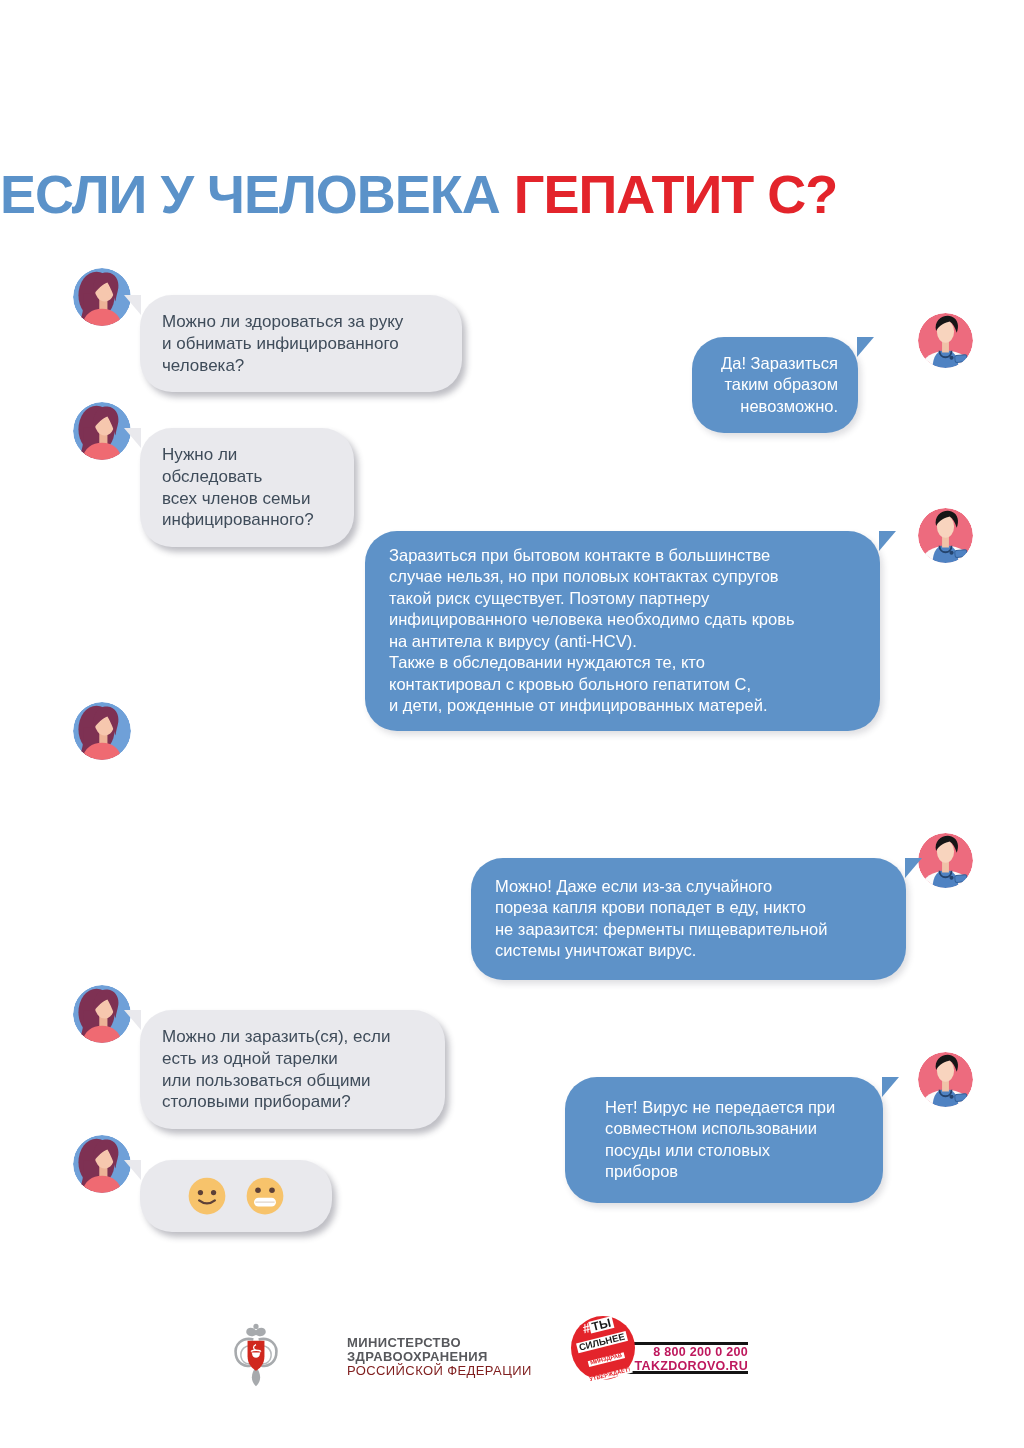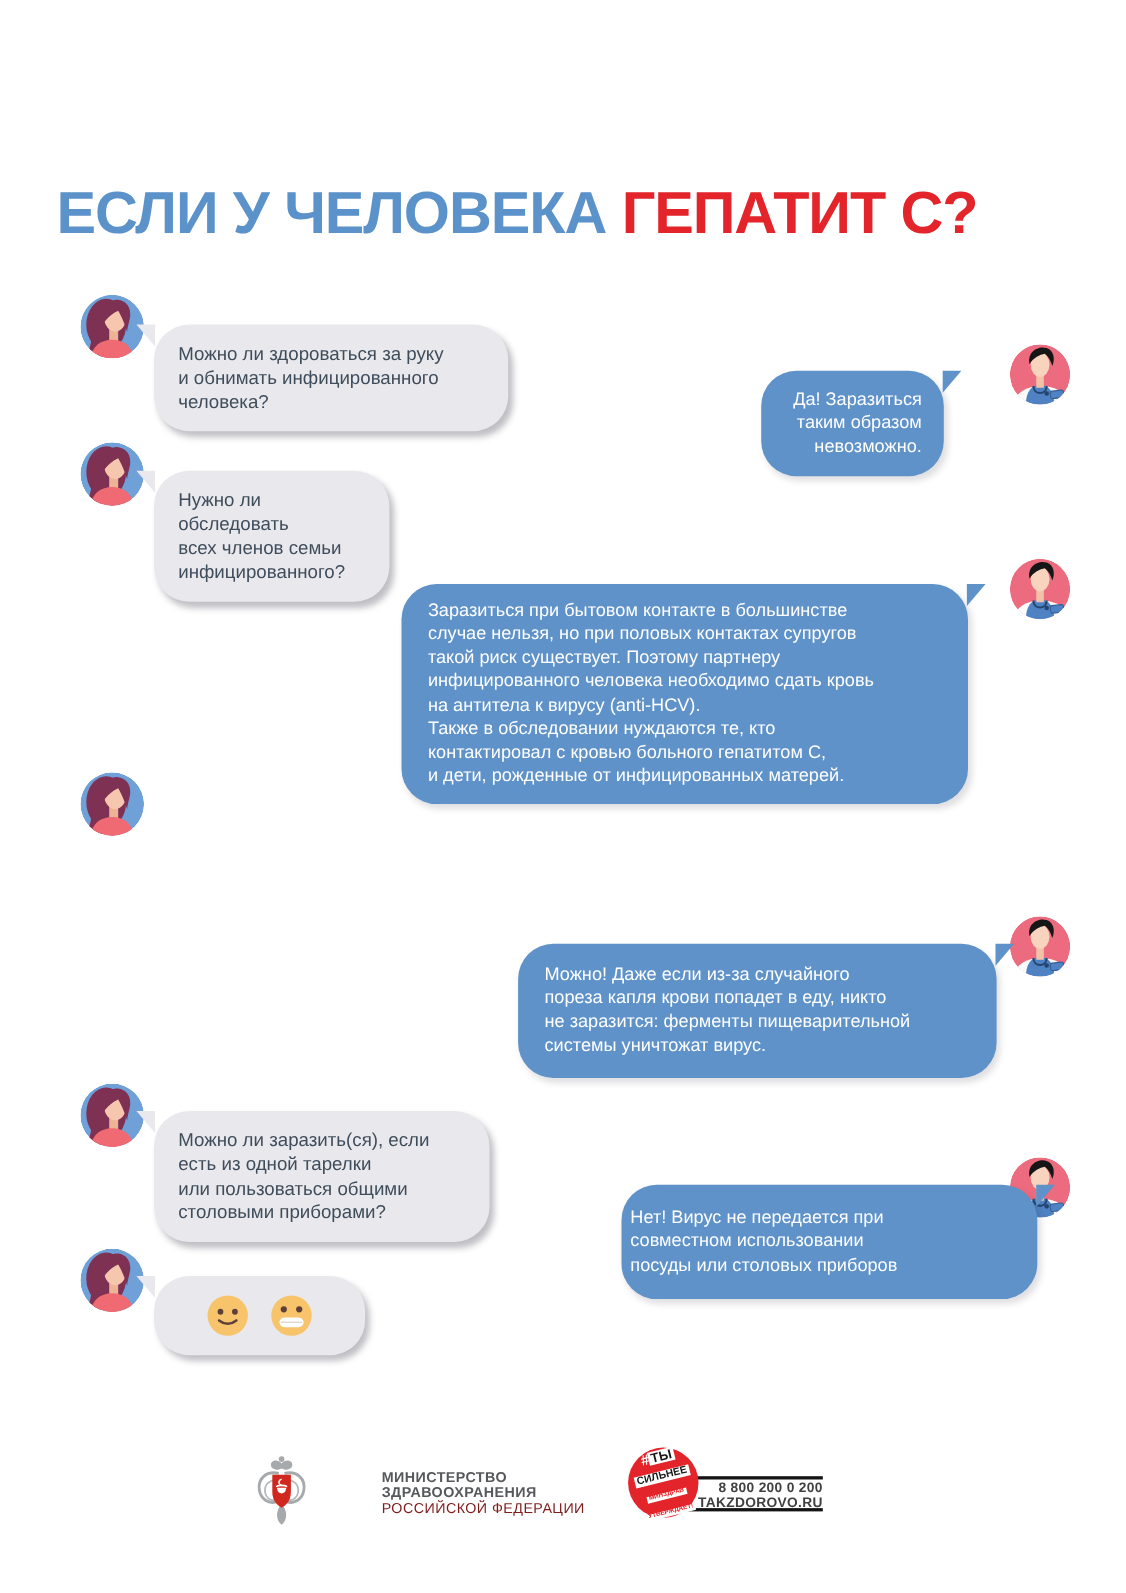--- a/index.html
+++ b/index.html
@@ -2,21 +2,21 @@
 <html><head>
 <meta charset="utf-8">
 <style>
   html,body{margin:0;padding:0;background:#fff;}
   .poster{position:relative;width:1024px;height:1448px;background:#ffffff;overflow:hidden;
           font-family:"Liberation Sans",sans-serif;}
   
   .title-pill{position:absolute;left:240px;top:61px;width:540px;height:82px;background:#5E92C8;
               border-radius:26px;display:flex;align-items:center;justify-content:center;}
   .title-pill span{color:#ffffff;font-size:44px;font-weight:700;letter-spacing:2px;}
-  .subtitle{position:absolute;left:0;top:163px;width:940px;text-align:center;
+  .subtitle{position:absolute;left:0;top:163px;width:940px;text-align:left;
             font-size:54px;font-weight:700;letter-spacing:-1px;white-space:nowrap;}
   .subtitle .blue{color:#5B92C9;}
   .subtitle .red{color:#E3242B;}
   
   .avatar{position:absolute;border-radius:50%;overflow:hidden;}
   .avatar svg{display:block;width:100%;height:100%;}
   .bubble{position:absolute;border-radius:32px;box-sizing:border-box;}
   .bubble .txt{white-space:pre-line;}
   .q-bubble{background:#E9E9ED;color:#3F4C5A;box-shadow:4px 5px 6px rgba(40,40,60,0.30);
             padding:16px 22px;font-size:17px;line-height:1.28;}
@@ -35,36 +35,36 @@
   .bb-q2{left:140px;top:428px;width:214px;}
   .av-a2{left:918px;top:508px;width:55px;height:55px;}
   .bb-a2{left:365px;top:531px;width:515px;padding:14px 24px;}
   .av-q3{left:73px;top:702px;width:58px;height:58px;}
   .bb-q3{left:143px;top:727px;width:334px;}
   .av-a3{left:918px;top:833px;width:55px;height:55px;}
   .bb-a3{left:455px;top:858px;width:435px;padding:18px 24px;margin-left:16px;}
   .av-q4{left:73px;top:985px;width:58px;height:58px;}
   .bb-q4{left:140px;top:1010px;width:305px;}
   .av-a4{left:918px;top:1052px;width:55px;height:55px;}
-  .bb-a4{left:565px;top:1077px;width:378px;padding:20px 8px;}
+  .bb-a4{left:565px;top:1077px;width:318px;padding:20px 40px;}
   .av-q5{left:73px;top:1135px;width:58px;height:58px;}
   .bb-q5{left:140px;top:1160px;width:192px;height:72px;display:flex;align-items:center;
          justify-content:center;gap:16px;}
   .emoji{width:42px;height:42px;}
   
   .emblem{position:absolute;left:230px;top:1316px;width:52px;height:82px;}
   .ministry{position:absolute;left:302px;top:1336px;font-size:13px;line-height:13.8px;
             color:#57585C;letter-spacing:0.4px;margin-left:45px;}
   .ministry .b{font-weight:700;}
   .ministry .r{font-weight:400;color:#7f1d1d;}
   .rule{position:absolute;height:3px;background:#141414;}
   .rule-top{left:622px;top:1342px;width:126px;}
   .rule-bottom{left:622px;top:1371px;width:126px;}
   .hotline{position:absolute;left:608px;top:1346px;width:140px;text-align:right;
-           font-size:12.5px;font-weight:800;color:#404040;line-height:13.5px;letter-spacing:0.3px;}
+           font-size:12.5px;font-weight:800;color:#be185d;line-height:13.5px;letter-spacing:0.3px;}
   .badge{position:absolute;left:571px;top:1316px;width:64px;height:64px;background:#E3242B;
          border-radius:50%;display:flex;align-items:center;justify-content:center;z-index:2;}
   .badge-inner{transform:rotate(-14deg);text-align:center;line-height:1;}
   .badge-inner .hash{color:#ffffff;font-weight:800;font-size:13px;vertical-align:middle;}
   .chip{display:inline-block;background:#ffffff;color:#1A1A1A;font-weight:800;padding:0 2px;margin:1px 0;}
   .chip.big{font-size:12px;}
   .chip.mid{font-size:9.5px;}
   .chip.small{font-size:5.8px;color:#E3242B;}
 </style>
 </head>

